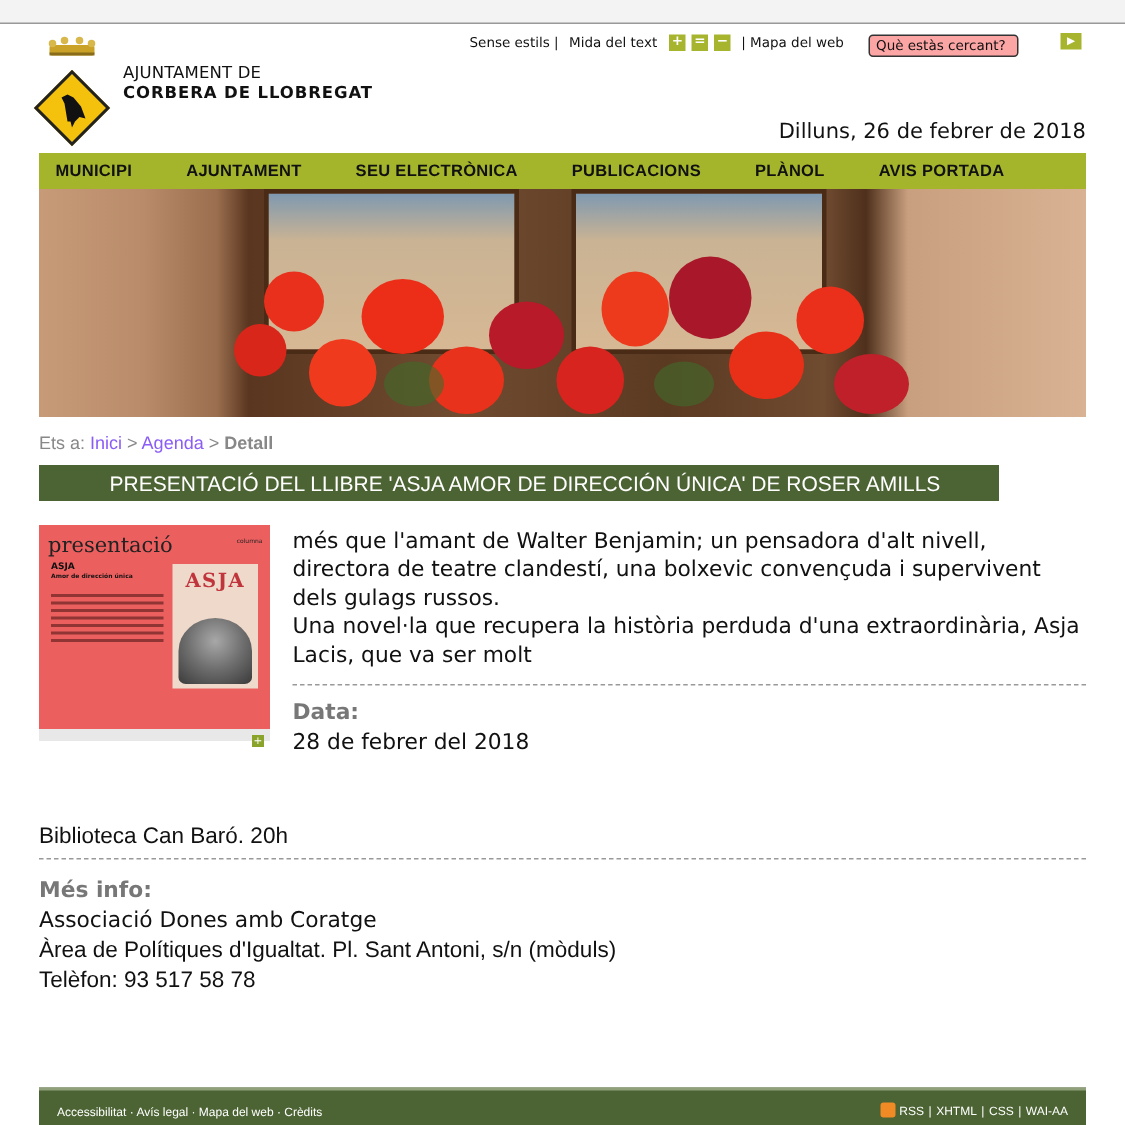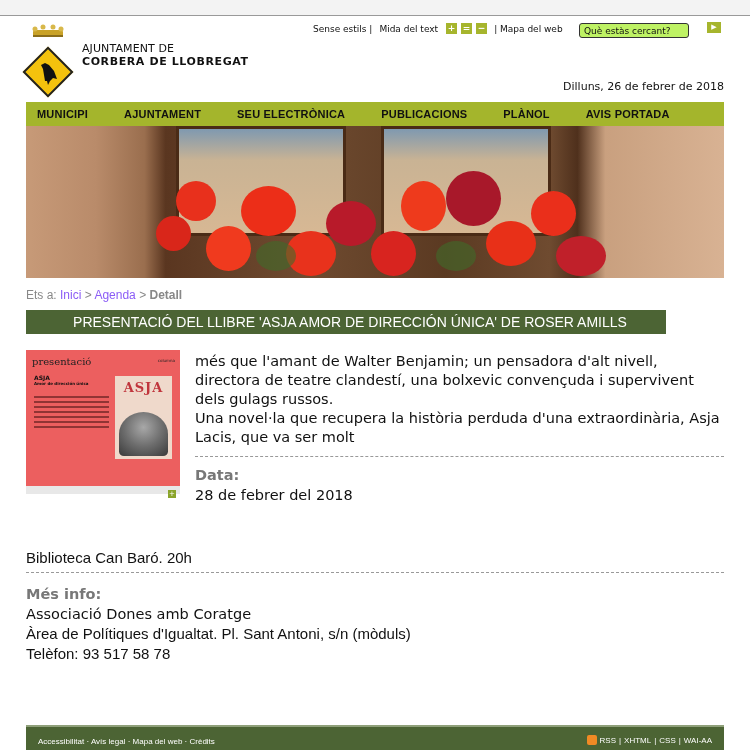--- a/index.html
+++ b/index.html
@@ -9,39 +9,39 @@
     
     .logo { position: absolute; left: 0; top: 8px; width: 50px; height: 70px; }
     .crown { position: absolute; left: 5px; top: 0; width: 34px; height: 14px; }
     .shield { position: absolute; left: 4px; top: 30px; width: 36px; height: 36px; background: #f4c20d; border: 2px solid #222; transform: rotate(45deg); box-sizing: border-box; }
     .crow { position: absolute; left: 12px; top: 33px; width: 22px; height: 30px; }
     .org { position: absolute; left: 56px; top: 26px; font-size: 11px; line-height: 13px; letter-spacing: .1px; }
     .org .l1 { font-weight: normal; }
     .org .l2 { font-weight: bold; letter-spacing: .6px; }
     .tools { position: absolute; left: 287px; top: 7px; font-size: 9px; display: flex; align-items: center; gap: 4px; }
     .sqbtn { width: 11px; height: 11px; background: #a6b52d; color: #fff; font-size: 9px; line-height: 11px; text-align: center; font-weight: bold; display: inline-block; }
-    .search { position: absolute; left: 553px; top: 7px; width: 110px; height: 15px; border: 1px solid #333; border-radius: 3px; font-size: 9px; box-sizing: border-box; padding: 1px 4px; font-family: "DejaVu Sans", sans-serif; color: #111; background: #bef264; }
+    .search { position: absolute; left: 553px; top: 7px; width: 100px; height: 15px; border: 1px solid #333; border-radius: 3px; font-size: 9px; box-sizing: border-box; padding: 1px 4px; font-family: "DejaVu Sans", sans-serif; color: #111; background: #fca5a5; }
     .go { position: absolute; left: 681px; top: 6px; width: 14px; height: 11px; background: #a6b52d; color: #fff; font-size: 7px; line-height: 11px; text-align: center; }
-    .date { position: absolute; right: 0; top: 64px; font-size: 11px; }
+    .date { position: absolute; right: 0; top: 64px; font-size: 14px; }
     
     .nav { position: absolute; left: 0; top: 86px; width: 698px; height: 24px; background: #a4b52c; display: flex; align-items: center; }
     .nav a { font-family: "Liberation Sans", sans-serif; font-weight: bold; font-size: 11px; color: #111; text-decoration: none; margin-left: 11px; margin-right: 25px; letter-spacing: .2px; }
     
     .banner { position: absolute; left: 0; top: 110px; width: 698px; height: 152px; overflow: hidden; background: linear-gradient(90deg, #c79a78 0%, #b98b6a 10%, #9a6e4e 17%, #5a3620 20%, #6f4b30 40%, #5b3a22 60%, #6f4b30 75%, #4f301c 79%, #c9a07f 83%, #d8b293 100%); }
     .win { position: absolute; top: 0; height: 110px; background: linear-gradient(180deg, #7f99b0 0%, #c9b394 30%, #d7b894 100%); border: 3px solid #4a2b16; box-sizing: border-box; }
     .flowers { position: absolute; left: 130px; top: 45px; width: 460px; height: 110px; }
     .flower { position: absolute; border-radius: 50%; }
     
     .crumb { position: absolute; left: 0; top: 272px; font-family: "Liberation Sans", sans-serif; font-size: 12px; color: #888; }
     .crumb a { color: #8b5cf6; text-decoration: none; }
     .crumb b { color: #888; }
     .titlebar { position: absolute; left: 0; top: 294px; width: 640px; height: 24px; background: #4c6434; color: #fff; font-family: "Liberation Sans", sans-serif; font-size: 14px; line-height: 24px; padding-left: 8px; box-sizing: border-box; text-align: center; }
     
     .poster { position: absolute; left: 0; top: 334px; width: 154px; height: 136px; background: #ec5f5f; overflow: hidden; }
-    .poster .p1 { position: absolute; left: 6px; top: 6px; font-family: "DejaVu Serif", serif; font-size: 10px; color: #222; }
+    .poster .p1 { position: absolute; left: 6px; top: 6px; font-family: "DejaVu Serif", serif; font-size: 14px; color: #222; }
     .poster .p2 { position: absolute; right: 5px; top: 8px; font-size: 4px; color: #222; }
     .poster .p3 { position: absolute; left: 8px; top: 24px; font-size: 6px; font-weight: bold; color: #111; }
     .poster .p4 { position: absolute; left: 8px; top: 31px; font-size: 4px; font-weight: bold; color: #111; }
     .poster .lines { position: absolute; left: 8px; top: 46px; width: 75px; }
     .poster .lines div { height: 2px; background: #6b2222; margin-bottom: 3px; opacity: .7; }
     .book { position: absolute; left: 89px; top: 26px; width: 57px; height: 83px; background: #efd9cb; }
     .book .t { position: absolute; left: 0; top: 4px; width: 57px; text-align: center; font-family: "DejaVu Serif", serif; font-size: 13px; color: #c0353c; font-weight: bold; letter-spacing: 1px; }
     .book .face { position: absolute; left: 4px; top: 36px; width: 49px; height: 44px; border-radius: 50% 50% 10% 10%; background: radial-gradient(circle at 50% 35%, #a8a8a8 0%, #6e6e6e 50%, #3a3a3a 100%); }
     .poster-shadow { position: absolute; left: 0; top: 470px; width: 154px; height: 8px; background: #e8e8e8; }
     .expand { position: absolute; left: 142px; top: 474px; width: 8px; height: 8px; background: #8aa42b; color: #fff; font-size: 7px; line-height: 8px; text-align: center; }

